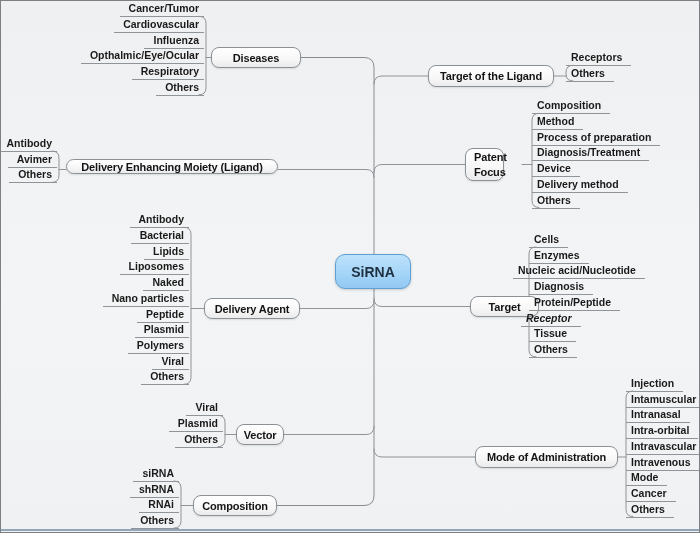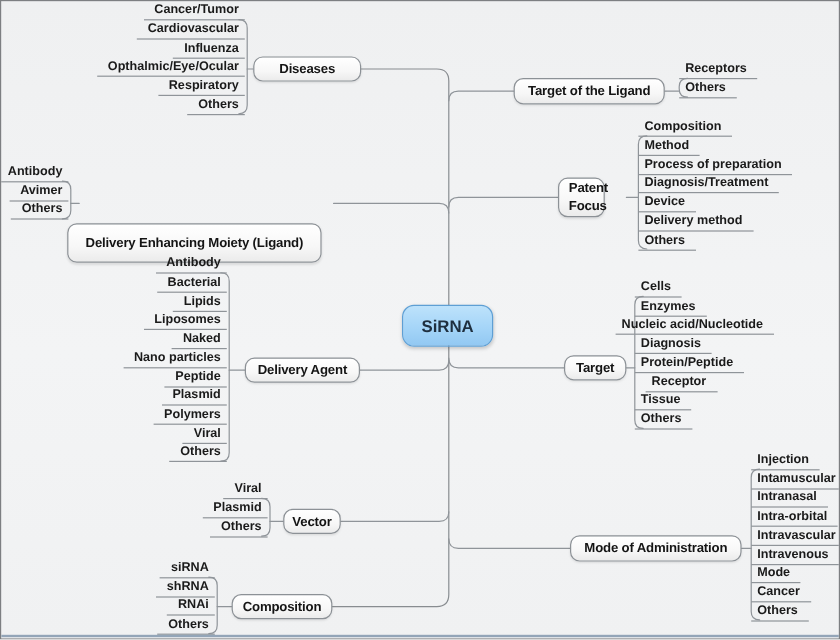--- a/index.html
+++ b/index.html
@@ -107,21 +107,21 @@
       </div>
       <div class="topic" style="left: 427px; top: 64px; width: 126px; height: 22px;">
         <span>Target of the Ligand</span>
       </div>
       <div class="child right" style="left: 565px; top: 50.3px;">
         <span>Receptors</span>
       </div>
       <div class="child right" style="left: 565px; top: 66px;">
         <span>Others</span>
       </div>
-      <div class="topic" style="left: 55px; top: 158px; width: 212px; height: 33px; margin-top: 27px;">
+      <div class="topic" style="left: 65px; top: 158px; width: 212px; height: 15px;">
         <span>Delivery Enhancing Moiety (Ligand)</span>
       </div>
       <div class="child left" style="right: 642px; top: 136px;">
         <span>Antibody</span>
       </div>
       <div class="child left" style="right: 642px; top: 151.7px;">
         <span>Avimer</span>
       </div>
       <div class="child left" style="right: 642px; top: 167.4px;">
         <span>Others</span>
@@ -179,39 +179,39 @@
       </div>
       <div class="child left" style="right: 510px; top: 337.9px;">
         <span>Polymers</span>
       </div>
       <div class="child left" style="right: 510px; top: 353.6px;">
         <span>Viral</span>
       </div>
       <div class="child left" style="right: 510px; top: 369.3px;">
         <span>Others</span>
       </div>
-      <div class="topic" style="left: 469px; top: 295px; width: 52px; height: 21px;">
+      <div class="topic" style="left: 469px; top: 295px; width: 69px; height: 21px;">
         <span>Target</span>
       </div>
       <div class="child right" style="left: 528px; top: 232px;">
         <span>Cells</span>
       </div>
       <div class="child right" style="left: 528px; top: 247.7px;">
         <span>Enzymes</span>
       </div>
       <div class="child right" style="left: 512px; top: 263.4px;">
         <span>Nucleic acid/Nucleotide</span>
       </div>
       <div class="child right" style="left: 528px; top: 279.1px;">
         <span>Diagnosis</span>
       </div>
       <div class="child right" style="left: 528px; top: 294.8px;">
         <span>Protein/Peptide</span>
       </div>
-      <div class="child right" style="left: 537px; top: 310.5px;">
+      <div class="child right" style="left: 520px; top: 310.5px; font-style: italic;">
         <span>Receptor</span>
       </div>
       <div class="child right" style="left: 528px; top: 326.2px;">
         <span>Tissue</span>
       </div>
       <div class="child right" style="left: 528px; top: 341.9px;">
         <span>Others</span>
       </div>
       <div class="topic" style="left: 235px; top: 423px; width: 48px; height: 21px;">
         <span>Vector</span>

